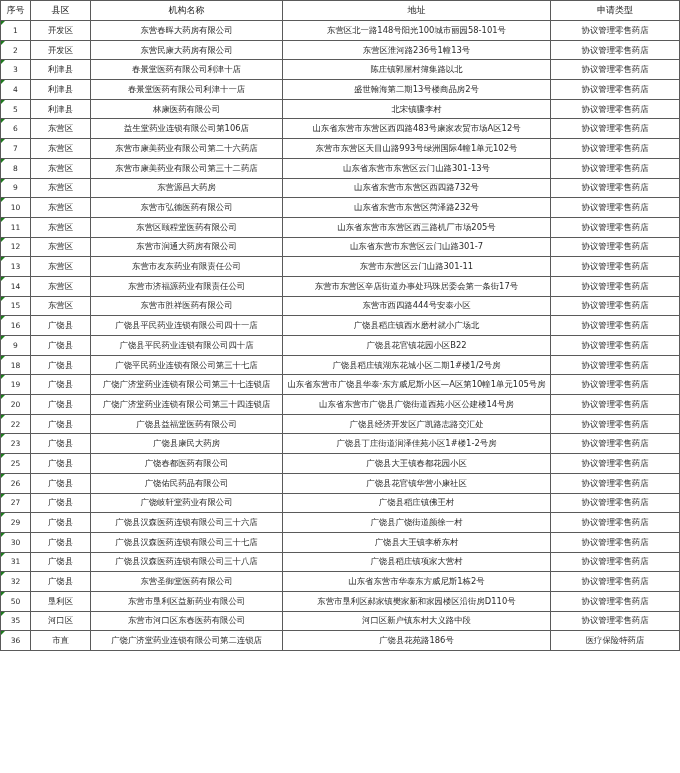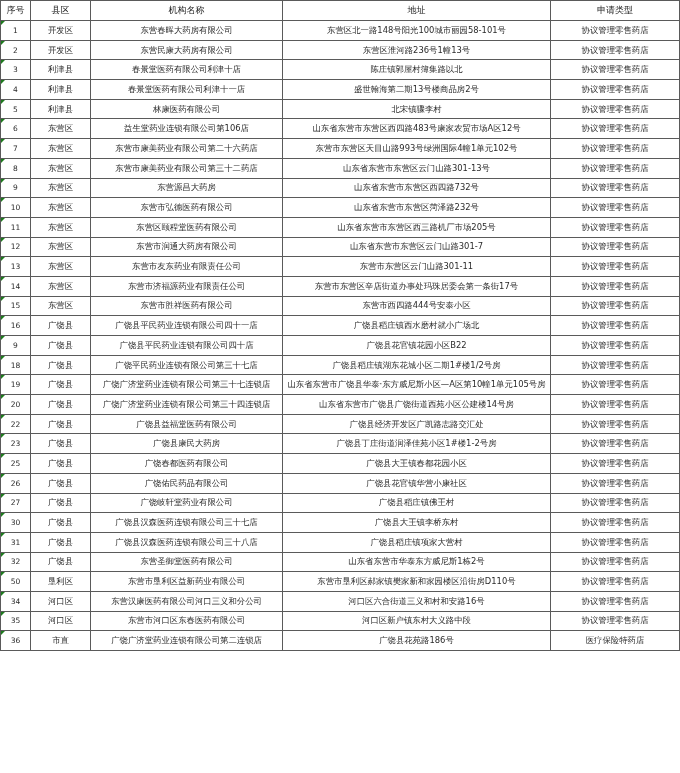--- a/index.html
+++ b/index.html
@@ -224,20 +224,27 @@
         <td>协议管理零售药店</td>
       </tr>
       <tr>
         <td class="idx">27</td>
         <td>广饶县</td>
         <td>广饶岐轩堂药业有限公司</td>
         <td>广饶县稻庄镇佛王村</td>
         <td>协议管理零售药店</td>
       </tr>
       <tr>
+        <td class="idx">29</td>
+        <td>广饶县</td>
+        <td>广饶县汉森医药连锁有限公司三十六店</td>
+        <td>广饶县广饶街道颜徐一村</td>
+        <td>协议管理零售药店</td>
+      </tr>
+      <tr>
         <td class="idx">30</td>
         <td>广饶县</td>
         <td>广饶县汉森医药连锁有限公司三十七店</td>
         <td>广饶县大王镇李桥东村</td>
         <td>协议管理零售药店</td>
       </tr>
       <tr>
         <td class="idx">31</td>
         <td>广饶县</td>
         <td>广饶县汉森医药连锁有限公司三十八店</td>
@@ -249,27 +256,20 @@
         <td>广饶县</td>
         <td>东营圣御堂医药有限公司</td>
         <td>山东省东营市华泰东方威尼斯1栋2号</td>
         <td>协议管理零售药店</td>
       </tr>
       <tr>
         <td class="idx">50</td>
         <td>垦利区</td>
         <td>东营市垦利区益新药业有限公司</td>
         <td>东营市垦利区郝家镇樊家新和家园楼区沿街房D110号</td>
-        <td>协议管理零售药店</td>
-      </tr>
-      <tr>
-        <td class="idx">34</td>
-        <td>河口区</td>
-        <td>东营汉康医药有限公司河口三义和分公司</td>
-        <td>河口区六合街道三义和村和安路16号</td>
         <td>协议管理零售药店</td>
       </tr>
       <tr>
         <td class="idx">35</td>
         <td>河口区</td>
         <td>东营市河口区东春医药有限公司</td>
         <td>河口区新户镇东村大义路中段</td>
         <td>协议管理零售药店</td>
       </tr>
       <tr>

